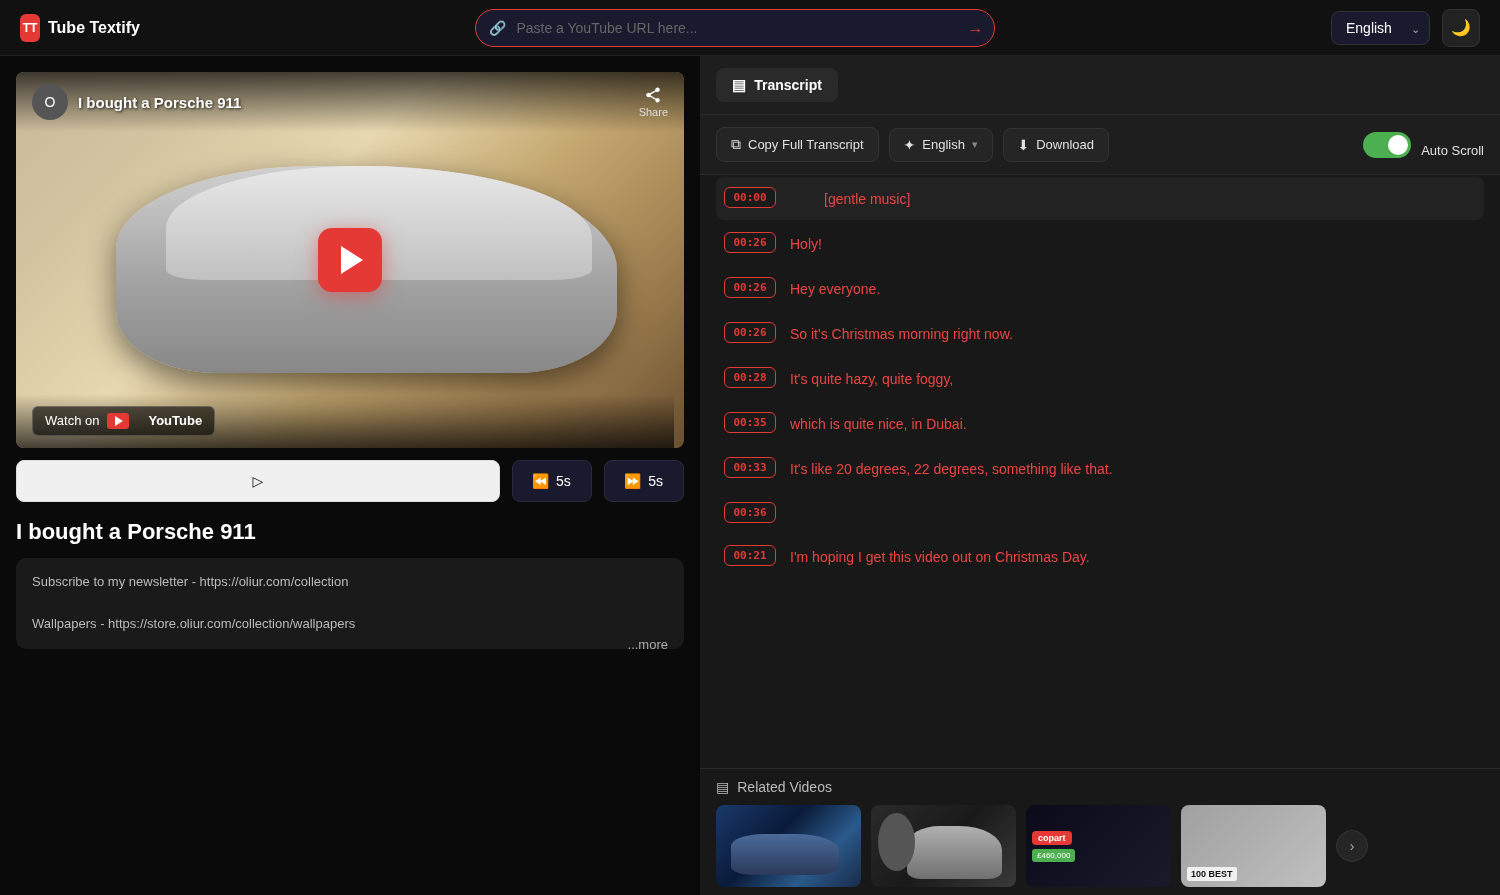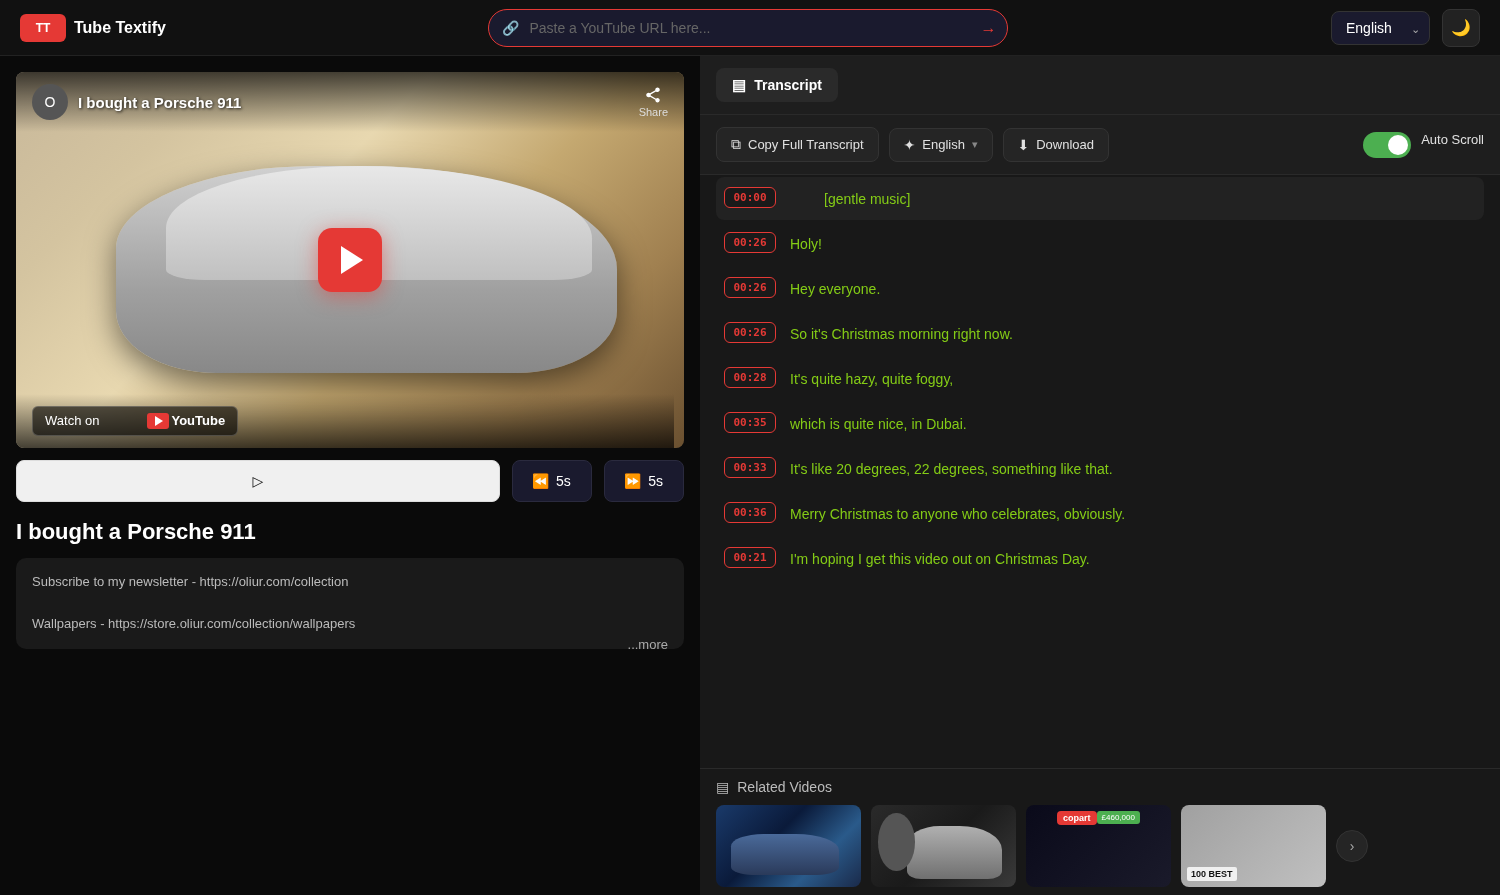--- a/index.html
+++ b/index.html
@@ -25,21 +25,21 @@
       display: flex;
       align-items: center;
       gap: 8px;
       color: #fff;
       font-weight: 700;
       font-size: 16px;
     }
     .logo-icon {
       background: #e53935;
       border-radius: 6px;
-      width: 46px;
+      width: 20px;
       height: 28px;
       display: flex;
       align-items: center;
       justify-content: center;
       color: #fff;
       font-size: 12px;
       font-weight: 900;
     }
     .url-bar {
       flex: 1;
@@ -245,22 +245,21 @@
       border: 1px solid rgba(255,255,255,0.2);
       border-radius: 6px;
       padding: 6px 12px;
       color: #fff;
       font-size: 13px;
       cursor: pointer;
     }
     .yt-logo {
       display: flex;
       align-items: center;
-      gap: 2px;
-      margin-left: 40px;
+      gap: 19px;
     }
     .yt-icon {
       background: #e53935;
       border-radius: 3px;
       width: 22px;
       height: 16px;
       display: flex;
       align-items: center;
       justify-content: center;
     }
@@ -375,21 +374,21 @@
       border-radius: 8px;
       padding: 8px 14px;
       color: #e0e0e0;
       font-size: 13px;
       cursor: pointer;
       white-space: nowrap;
     }
     .tool-btn-icon { font-size: 14px; }
     .auto-scroll-ctrl {
       display: flex;
-      align-items: flex-start;
+      align-items: flex-end;
       gap: 10px;
       margin-left: auto;
       color: #e0e0e0;
       font-size: 13px;
     }
     .toggle-switch {
       width: 48px;
       height: 26px;
       background: #4caf50;
       border-radius: 13px;
@@ -435,21 +434,21 @@
       color: #e53935;
       font-size: 11px;
       font-weight: 700;
       padding: 3px 7px;
       min-width: 52px;
       text-align: center;
       flex-shrink: 0;
       font-family: monospace;
     }
     .transcript-text {
-      color: #84cc16;
+      color: #ef4444;
       font-size: 14px;
       line-height: 1.5;
       padding-top: 2px;
     }
 
     
     .related-section {
       padding: 10px 16px 8px;
       border-top: 1px solid #2a2a2a;
       background: #181818;
@@ -508,21 +507,21 @@
       background: #555;
       border-radius: 50%;
     }
     .thumb-3 {
       background: linear-gradient(135deg, #0a0a1a, #1a1a2a);
     }
     .thumb-3-content {
       position: absolute;
       inset: 0;
       display: flex;
-      flex-direction: row;
+      flex-direction: column;
       justify-content: center;
       align-items: flex-start;
       padding: 6px;
     }
     .thumb-3-badge {
       background: #e53935;
       color: #fff;
       font-size: 9px;
       padding: 2px 6px;
       border-radius: 4px;
@@ -723,21 +722,20 @@
       <div class="transcript-row">
         <span class="timestamp-badge">00:35</span>
         <span class="transcript-text">which is quite nice, in Dubai.</span>
       </div>
       <div class="transcript-row">
         <span class="timestamp-badge">00:33</span>
         <span class="transcript-text">It's like 20 degrees, 22 degrees, something like that.</span>
       </div>
       <div class="transcript-row">
         <span class="timestamp-badge">00:36</span>
-        <span class="transcript-text">Merry Christmas to anyone who celebrates, obviously.</span>
       </div>
       <div class="transcript-row">
         <span class="timestamp-badge">00:21</span>
         <span class="transcript-text">I'm hoping I get this video out on Christmas Day.</span>
       </div>
     </div>
 
     <div class="related-section">
       <div class="related-header">
         <span class="related-icon">▤</span>

